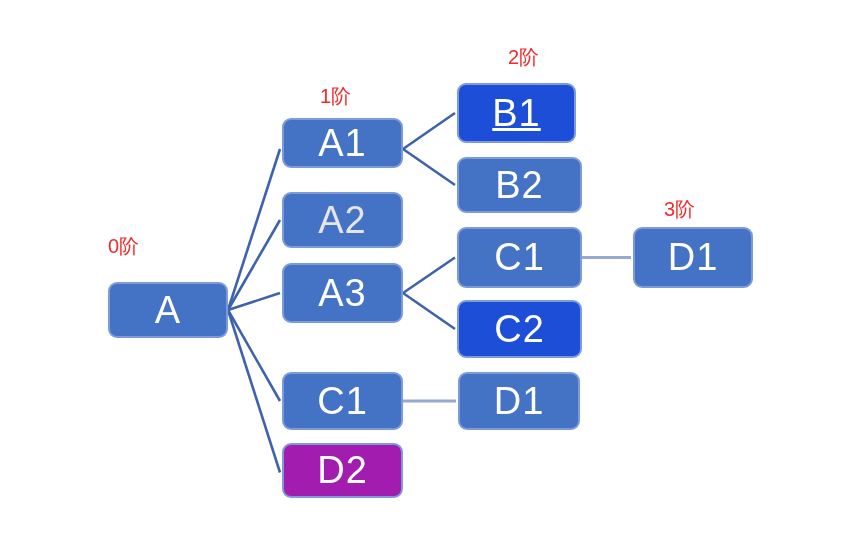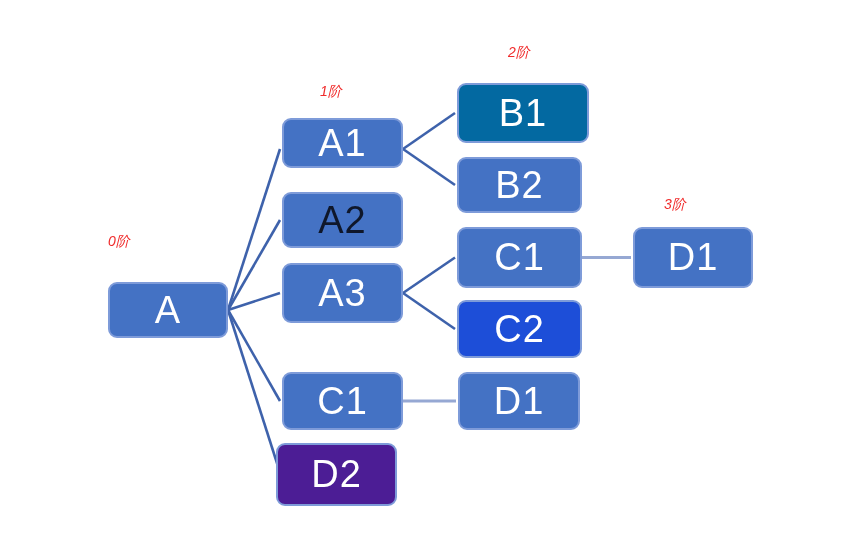--- a/index.html
+++ b/index.html
@@ -30,25 +30,24 @@
     display: flex;
     align-items: center;
     justify-content: center;
     font-size: 38px;
     font-weight: 400;
     letter-spacing: 1px;
     user-select: none;
   }
   .level-label {
     position: absolute;
-    font-size: 14px;
+    font-size: 20px;
     font-weight: 500;
     white-space: nowrap;
     user-select: none;
-    font-style: italic;
   }
 </style>
 </head>
 <body>
 
 <div class="stage">
   <svg class="edges-svg" viewBox="0 0 865 546">
       <line x1="228" y1="310" x2="280" y2="149" stroke="#3e62ab" stroke-width="2.6"></line>
       <line x1="228" y1="310" x2="280" y2="220" stroke="#3e62ab" stroke-width="2.6"></line>
       <line x1="228" y1="310" x2="280" y2="293" stroke="#3e62ab" stroke-width="2.6"></line>
@@ -57,25 +56,25 @@
       <line x1="403" y1="149" x2="455" y2="113" stroke="#3e62ab" stroke-width="2.6"></line>
       <line x1="403" y1="149" x2="455" y2="185" stroke="#3e62ab" stroke-width="2.6"></line>
       <line x1="403" y1="293" x2="455" y2="257.5" stroke="#3e62ab" stroke-width="2.6"></line>
       <line x1="403" y1="293" x2="455" y2="329" stroke="#3e62ab" stroke-width="2.6"></line>
       <line x1="403" y1="401" x2="456" y2="401" stroke="#96a8d3" stroke-width="3"></line>
       <line x1="582" y1="257.5" x2="631" y2="257.5" stroke="#96a8d3" stroke-width="3"></line>
     </svg>
   <div id="nodes-layer">
       <div class="node" style="left: 108px; top: 282px; width: 120px; height: 56px; background: rgb(68, 114, 196); border: 2px solid rgb(126, 155, 217); color: rgb(255, 255, 255);">A</div>
       <div class="node" style="left: 282px; top: 118px; width: 121px; height: 50px; background: rgb(68, 114, 196); border: 2px solid rgb(126, 155, 217); color: rgb(255, 255, 255);">A1</div>
-      <div class="node" style="left: 282px; top: 192px; width: 121px; height: 56px; background: rgb(68, 114, 196); border: 2px solid rgb(126, 155, 217); color: #0f172a;">A2</div>
+      <div class="node" style="left: 282px; top: 192px; width: 121px; height: 56px; background: rgb(68, 114, 196); border: 2px solid rgb(126, 155, 217); color: #e5e5e5;">A2</div>
       <div class="node" style="left: 282px; top: 263px; width: 121px; height: 60px; background: rgb(68, 114, 196); border: 2px solid rgb(126, 155, 217); color: rgb(255, 255, 255);">A3</div>
       <div class="node" style="left: 282px; top: 372px; width: 121px; height: 58px; background: rgb(68, 114, 196); border: 2px solid rgb(126, 155, 217); color: rgb(255, 255, 255);">C1</div>
-      <div class="node" style="left: 276px; top: 443px; width: 121px; height: 63px; background: #4c1d95; border: 2px solid rgb(126, 155, 217); color: rgb(255, 255, 255);">D2</div>
-      <div class="node" style="left: 457px; top: 83px; width: 132px; height: 60px; background: #0369a1; border: 2px solid rgb(126, 155, 217); color: rgb(255, 255, 255);">B1</div>
+      <div class="node" style="left: 282px; top: 443px; width: 121px; height: 55px; background: #a21caf; border: 2px solid rgb(126, 155, 217); color: rgb(255, 255, 255);">D2</div>
+      <div class="node" style="left: 457px; top: 83px; width: 119px; height: 60px; background: #1d4ed8; border: 2px solid rgb(126, 155, 217); color: rgb(255, 255, 255); text-decoration: underline;">B1</div>
       <div class="node" style="left: 457px; top: 157px; width: 125px; height: 56px; background: rgb(68, 114, 196); border: 2px solid rgb(126, 155, 217); color: rgb(255, 255, 255); text-align: right;">B2</div>
       <div class="node" style="left: 457px; top: 227px; width: 125px; height: 61px; background: rgb(68, 114, 196); border: 2px solid rgb(126, 155, 217); color: rgb(255, 255, 255);">C1</div>
       <div class="node" style="left: 457px; top: 300px; width: 125px; height: 58px; background: #1d4ed8; border: 2px solid rgb(126, 155, 217); color: rgb(255, 255, 255);">C2</div>
       <div class="node" style="left: 458px; top: 372px; width: 122px; height: 58px; background: rgb(68, 114, 196); border: 2px solid rgb(126, 155, 217); color: rgb(255, 255, 255);">D1</div>
       <div class="node" style="left: 633px; top: 227px; width: 120px; height: 61px; background: rgb(68, 114, 196); border: 2px solid rgb(126, 155, 217); color: rgb(255, 255, 255);">D1</div>
     </div>
   <div id="labels-layer">
       <span class="level-label" style="left: 108px; top: 233px; color: rgb(240, 43, 43);">0阶</span>
       <span class="level-label" style="left: 320px; top: 83px; color: rgb(240, 43, 43);">1阶</span>
       <span class="level-label" style="left: 508px; top: 44px; color: rgb(240, 43, 43);">2阶</span>

